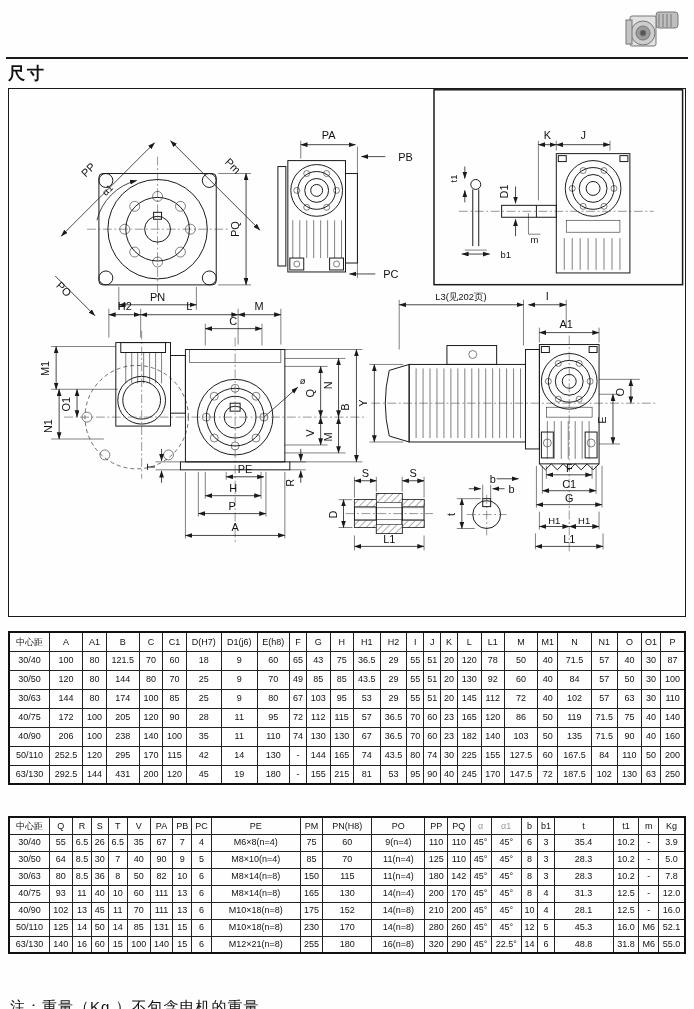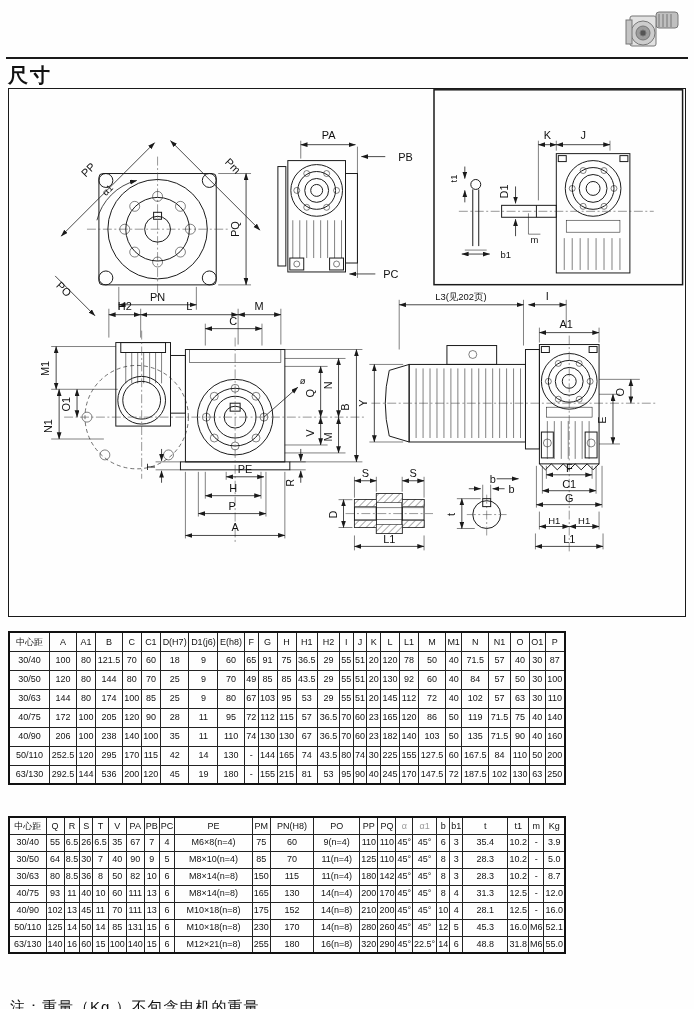--- a/index.html
+++ b/index.html
@@ -1,23 +1,23 @@
 <!DOCTYPE html>
 <html><head>
 <meta charset="utf-8">
 <style>
   html,body{margin:0;padding:0;background:#ffffff;}
   .page{position:relative;width:694px;height:1009px;background:#fefefe;overflow:hidden;
         font-family:"Liberation Sans",sans-serif;color:#111;}
   .rule{position:absolute;left:6px;top:57px;width:682px;height:2px;background:#1a1a1a;}
-  .title{position:absolute;left:8px;top:62px;font-size:20px;font-weight:bold;letter-spacing:2px;}
+  .title{position:absolute;left:8px;top:62px;font-size:17px;font-weight:bold;letter-spacing:2px;}
   .photo{position:absolute;left:616px;top:6px;width:70px;height:50px;}
   .drawbox{position:absolute;left:8px;top:88px;width:678px;height:529px;border:1.5px solid #1a1a1a;box-sizing:border-box;}
   .drawbox svg{display:block;}
-  .tbl{position:absolute;left:8px;width:558px;border-collapse:collapse;table-layout:auto;}
+  .tbl{position:absolute;left:8px;width:678px;border-collapse:collapse;table-layout:auto;}
   .tbl th,.tbl td{border:1px solid #222;font-size:9px;font-weight:normal;text-align:center;
       padding:1px 1px;line-height:1.15;white-space:nowrap;color:#111;}
   #table1{top:631px;}
   #table2{top:816px;}
   #table1 tr{height:19px;}
   #table2 tr{height:17px;}
   .tbl{border:2px solid #111;}
   #table1 th:first-child,#table2 th:first-child{width:37px;}
   #table2 th:nth-child(10){width:86px;}
   #table2 th:nth-child(12){width:46px;}
@@ -518,21 +518,21 @@
           <td>30/40</td>
           <td>100</td>
           <td>80</td>
           <td>121.5</td>
           <td>70</td>
           <td>60</td>
           <td>18</td>
           <td>9</td>
           <td>60</td>
           <td>65</td>
-          <td>91</td>
+          <td>43</td>
           <td>75</td>
           <td>36.5</td>
           <td>29</td>
           <td>55</td>
           <td>51</td>
           <td>20</td>
           <td>120</td>
           <td>78</td>
           <td>50</td>
           <td>40</td>
@@ -679,21 +679,21 @@
           <td>167.5</td>
           <td>84</td>
           <td>110</td>
           <td>50</td>
           <td>200</td>
         </tr>
         <tr>
           <td>63/130</td>
           <td>292.5</td>
           <td>144</td>
-          <td>536</td>
+          <td>431</td>
           <td>200</td>
           <td>120</td>
           <td>45</td>
           <td>19</td>
           <td>180</td>
           <td>-</td>
           <td>155</td>
           <td>215</td>
           <td>81</td>
           <td>53</td>
@@ -808,21 +808,21 @@
           <td>11(n=4)</td>
           <td>180</td>
           <td>142</td>
           <td>45°</td>
           <td>45°</td>
           <td>8</td>
           <td>3</td>
           <td>28.3</td>
           <td>10.2</td>
           <td>-</td>
-          <td>8.7</td>
+          <td>7.8</td>
         </tr>
         <tr>
           <td>40/75</td>
           <td>93</td>
           <td>11</td>
           <td>40</td>
           <td>10</td>
           <td>60</td>
           <td>111</td>
           <td>13</td>

